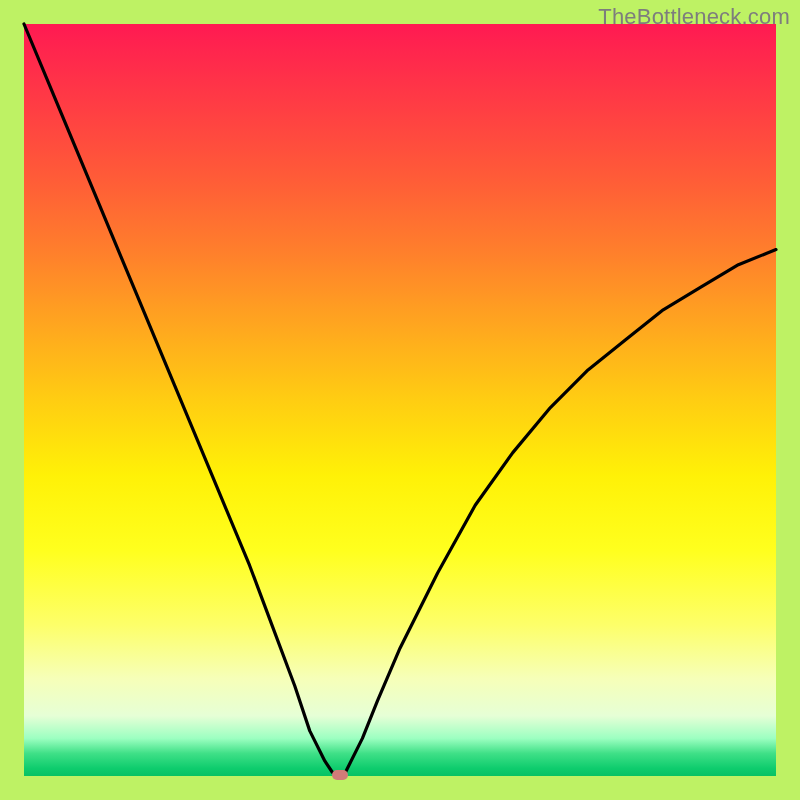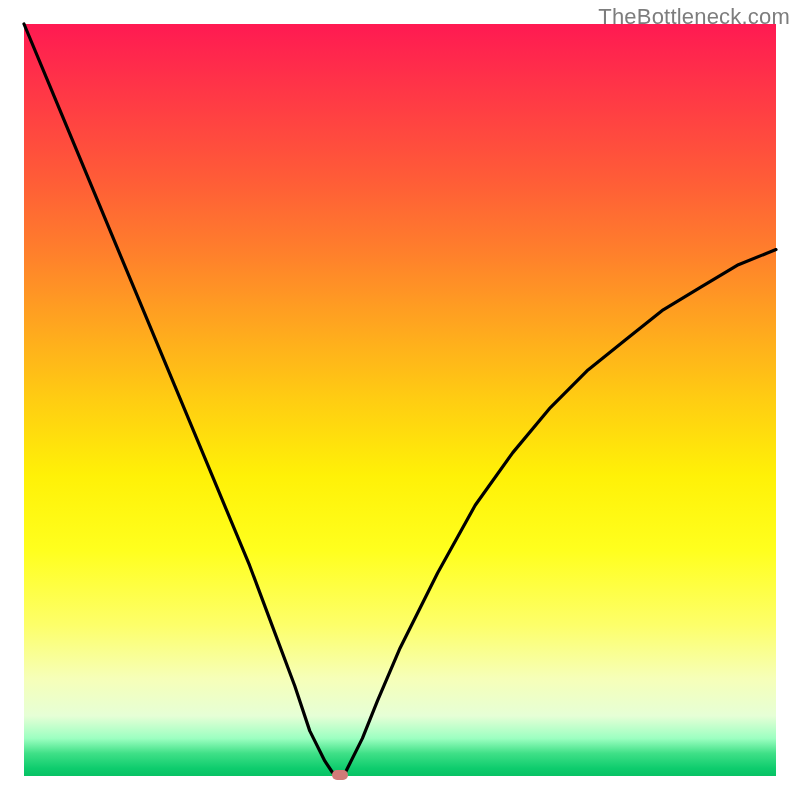--- a/index.html
+++ b/index.html
@@ -8,21 +8,21 @@
     width: 800px;
     height: 800px;
     overflow: hidden;
     background: #000;
     font-family: Arial, Helvetica, sans-serif;
   }
   .frame {
     position: relative;
     width: 800px;
     height: 800px;
-    background: #ffffff;
+    background: #bef264;
   }
   .plot {
     position: absolute;
     left: 24px;
     top: 24px;
     width: 752px;
     height: 752px;
     
     background: linear-gradient(
       to bottom,

